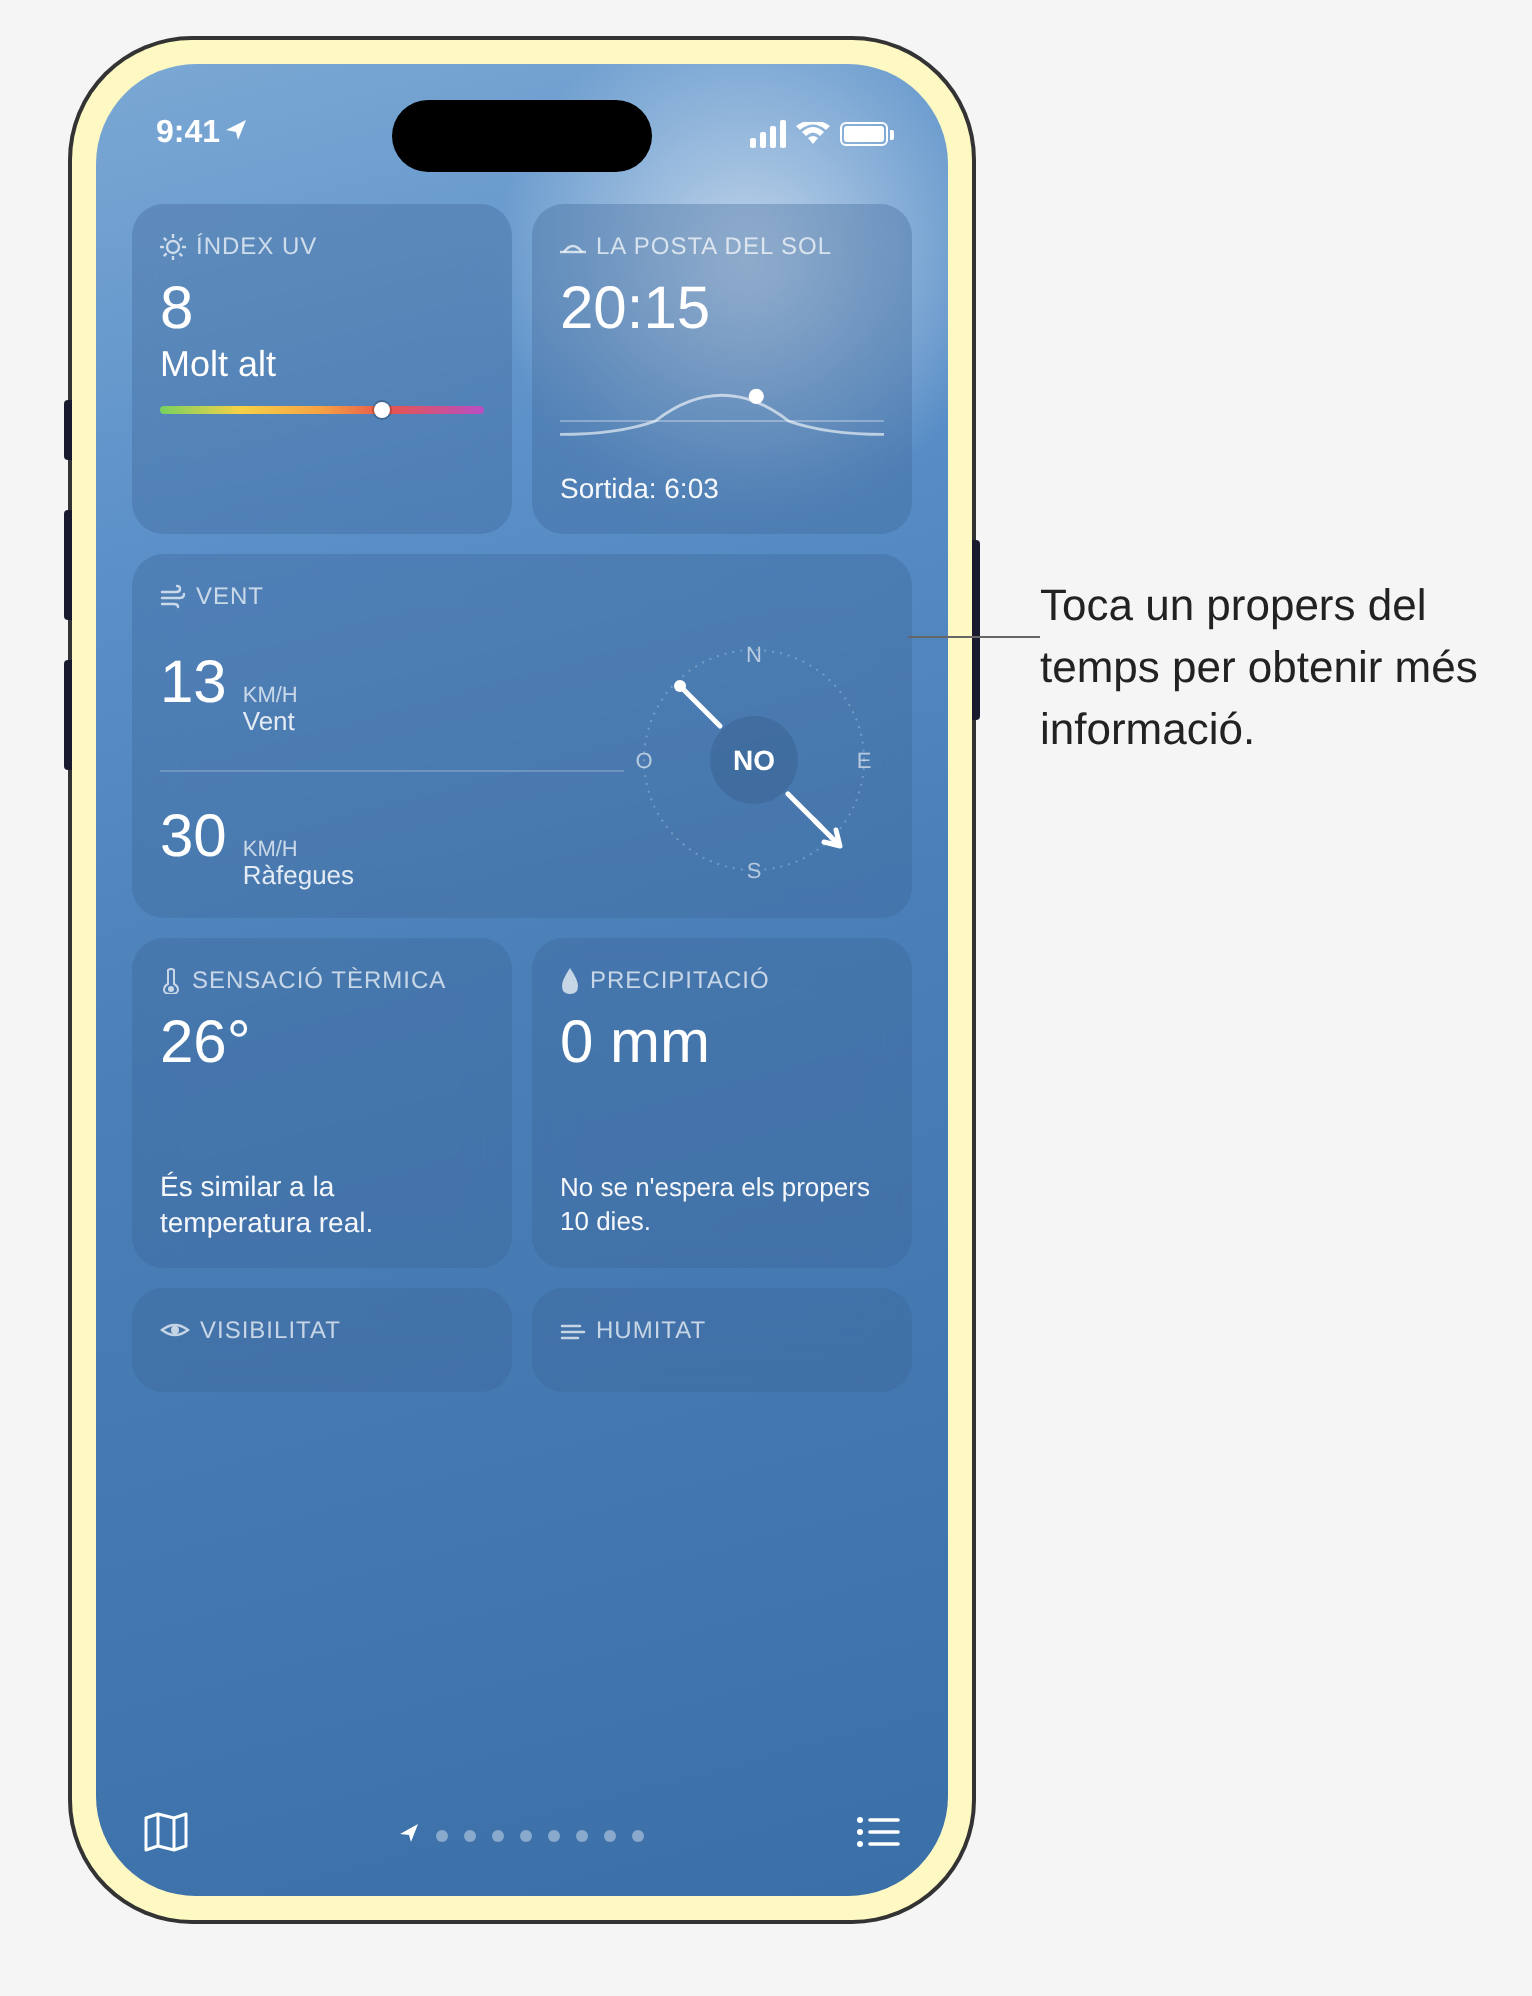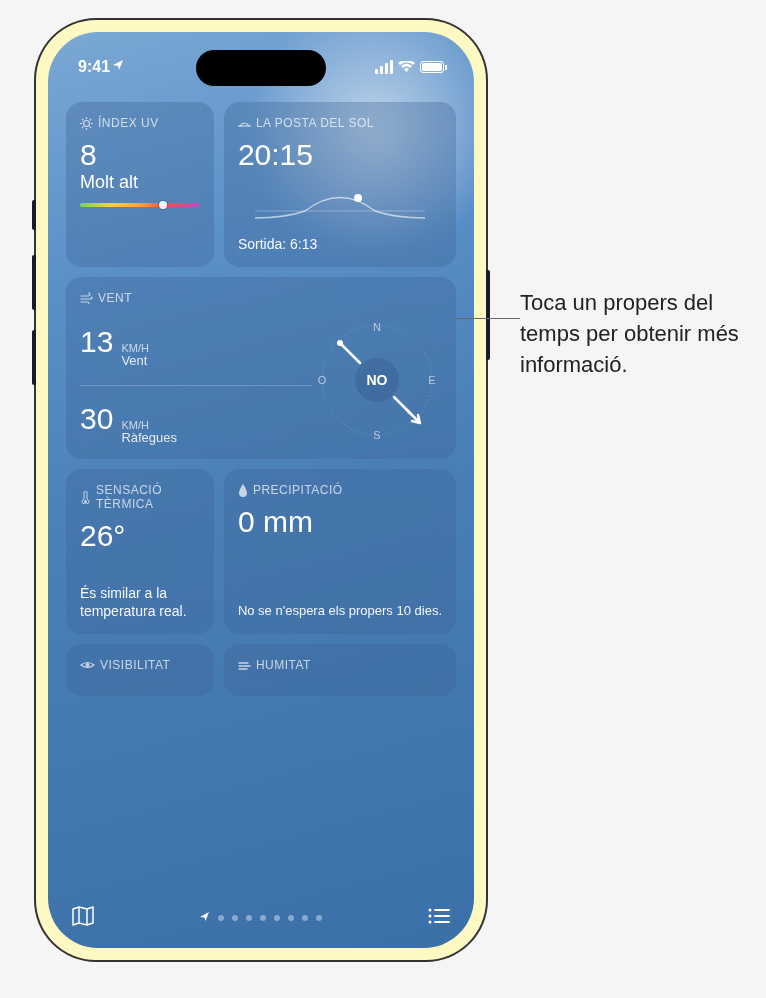--- a/index.html
+++ b/index.html
@@ -113,21 +113,21 @@
     .header {
       text-align: center;
       margin-bottom: 20px;
     }
     .header-title { font-size: 34px; font-weight: 400; }
     .header-city { font-size: 14px; font-weight: 600; letter-spacing: 1px; margin-top: 2px; }
     .header-temp { font-size: 20px; font-weight: 400; margin-top: 4px; }
     
     .tiles-grid {
       display: grid;
-      grid-template-columns: 1fr;
+      grid-template-columns: 1fr 1fr;
       gap: 10px;
     }
     .tile {
       background: rgba(60, 100, 150, 0.35);
       backdrop-filter: blur(10px);
       border-radius: 16px;
       padding: 14px;
       min-height: 165px;
       display: flex;
       flex-direction: column;
@@ -301,21 +301,21 @@
             <span>LA POSTA DEL SOL</span>
           </div>
           <div class="tile-value">20:15</div>
           <div class="sun-curve">
             <svg viewBox="0 0 170 50">
               <line x1="0" y1="35" x2="170" y2="35" stroke="rgba(255,255,255,0.3)" stroke-width="1"></line>
               <path d="M 0 42 Q 30 42 50 35 Q 85 8 120 35 Q 140 42 170 42" fill="none" stroke="rgba(255,255,255,0.6)" stroke-width="1.5"></path>
               <circle cx="103" cy="22" r="4" fill="white"></circle>
             </svg>
           </div>
-          <div class="tile-desc">Sortida: 6:13</div>
+          <div class="tile-desc">Sortida: 6:03</div>
         </div>
 
         <div class="tile wide">
           <div class="tile-header">
             <svg width="13" height="13" viewBox="0 0 13 13">
                 <path d="M1 4 L8 4 Q10 4 10 2.5 Q10 1 8.5 1 M1 7 L10 7 Q12 7 12 5 M1 10 L7 10 Q9 10 9 11.5" fill="none" stroke="rgba(255,255,255,0.7)" stroke-width="1.2" stroke-linecap="round"></path>
               </svg>
             <span>VENT</span>
           </div>
           <div class="wind-tile">

